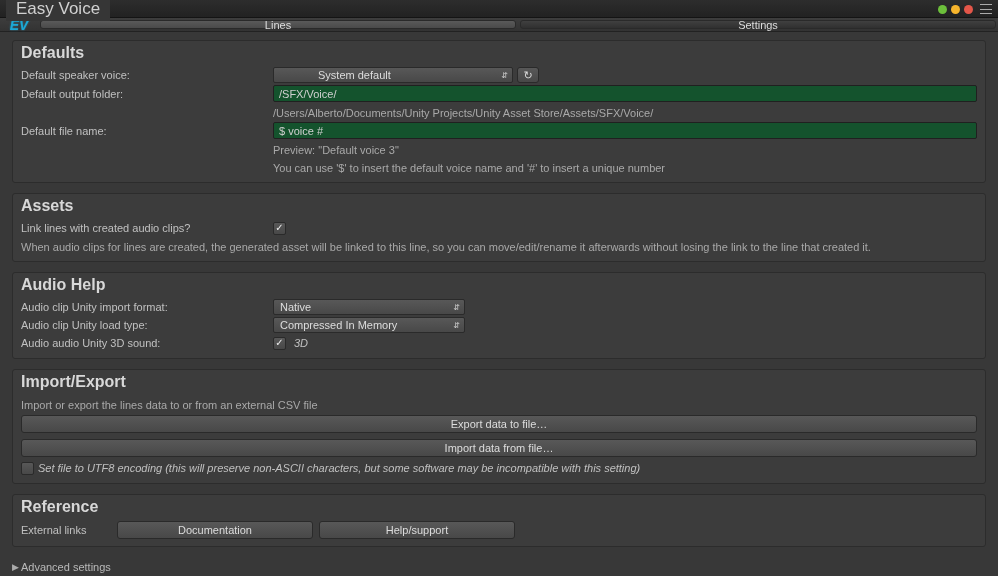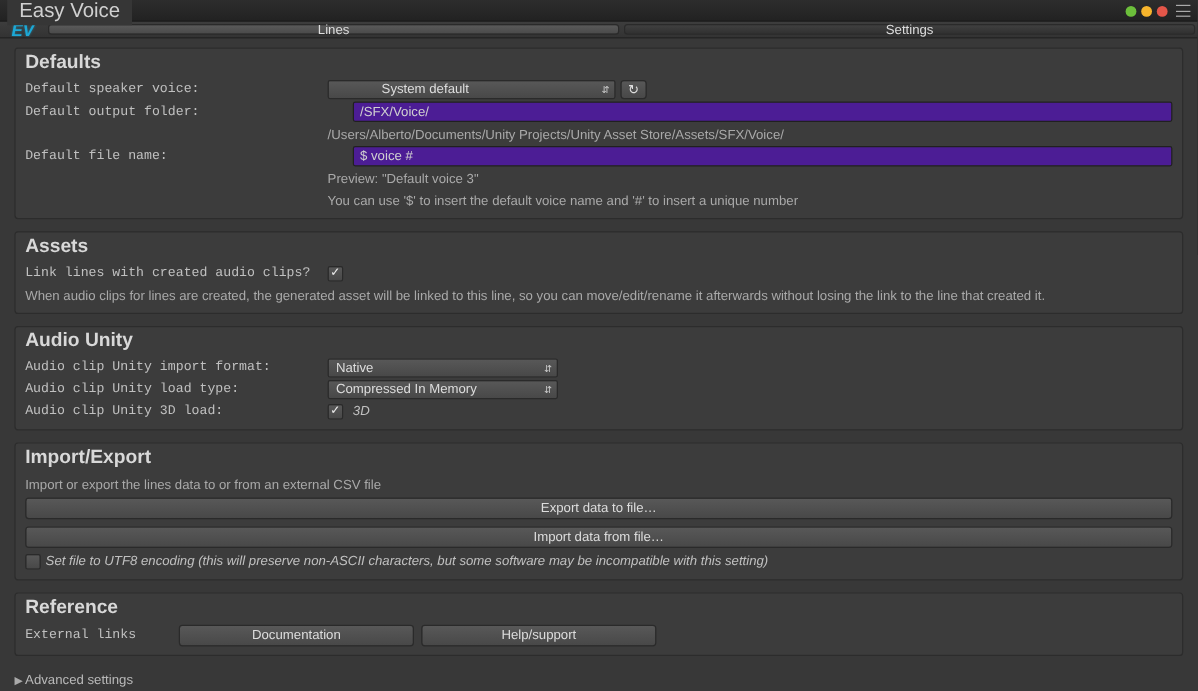--- a/index.html
+++ b/index.html
@@ -114,39 +114,37 @@
   .row {
     display: flex;
     align-items: center;
     padding: 1px 4px;
     min-height: 18px;
   }
   .label-col {
     width: 252px;
     flex-shrink: 0;
     color: #c0c0c0;
-    font-family: Liberation Mono, monospace;
   }
   .field-col {
     flex: 1;
     display: flex;
     align-items: center;
     gap: 4px;
   }
   .text-input {
     flex: 1;
-    background: #4c1d95;
+    background: #14532d;
     border: 1px solid #202020;
     border-radius: 2px;
     color: #d0d0d0;
     padding: 1px 5px;
     font-size: 11px;
     font-family: inherit;
     height: 17px;
-    margin-left: 21px;
   }
   .select {
     background: linear-gradient(#585858, #484848);
     border: 1px solid #2a2a2a;
     border-radius: 2px;
     color: #ddd;
     padding: 1px 18px 1px 6px;
     font-size: 11px;
     height: 16px;
     position: relative;
@@ -296,40 +294,40 @@
           <div class="label-col">Link lines with created audio clips?</div>
           <div class="field-col">
             <span class="checkbox checked"></span>
           </div>
         </div>
         <div class="row help-text" style="padding-left:4px;">When audio clips for lines are created, the generated asset will be linked to this line, so you can move/edit/rename it afterwards without losing the link to the line that created it.</div>
       </div>
     </div>
 
     <div class="section">
-      <div class="section-header">Audio Unity</div>
+      <div class="section-header">Audio Help</div>
       <div class="section-body">
         <div class="row">
           <div class="label-col">Audio clip Unity import format:</div>
           <div class="field-col">
             <div class="select narrow">
                 <span>Native</span>
               </div>
           </div>
         </div>
         <div class="row">
           <div class="label-col">Audio clip Unity load type:</div>
           <div class="field-col">
             <div class="select narrow">
                 <span>Compressed In Memory</span>
               </div>
           </div>
         </div>
         <div class="row">
-          <div class="label-col">Audio clip Unity 3D load:</div>
+          <div class="label-col">Audio audio Unity 3D sound:</div>
           <div class="field-col">
             <span class="checkbox checked"></span>
             <span class="inline-cb-label">3D</span>
           </div>
         </div>
       </div>
     </div>
 
     <div class="section">
       <div class="section-header">Import/Export</div>
@@ -344,21 +342,21 @@
           <span class="inline-cb-label" style="flex:1;">Set file to UTF8 encoding (this will preserve non-ASCII characters, but some software may be incompatible with this setting)</span>
         </div>
       </div>
     </div>
 
     <div class="section">
       <div class="section-header">Reference</div>
       <div class="section-body">
         <div class="row">
           <div class="label-col" style="width:96px;">External links</div>
-          <div class="field-col" style="gap:6px;margin-left:32px;">
+          <div class="field-col" style="gap:6px;">
             <div class="button">Documentation</div>
             <div class="button">Help/support</div>
           </div>
         </div>
       </div>
     </div>
 
     <div class="foldout">
       <span class="arrow">▶</span>
       <span>Advanced settings</span>

